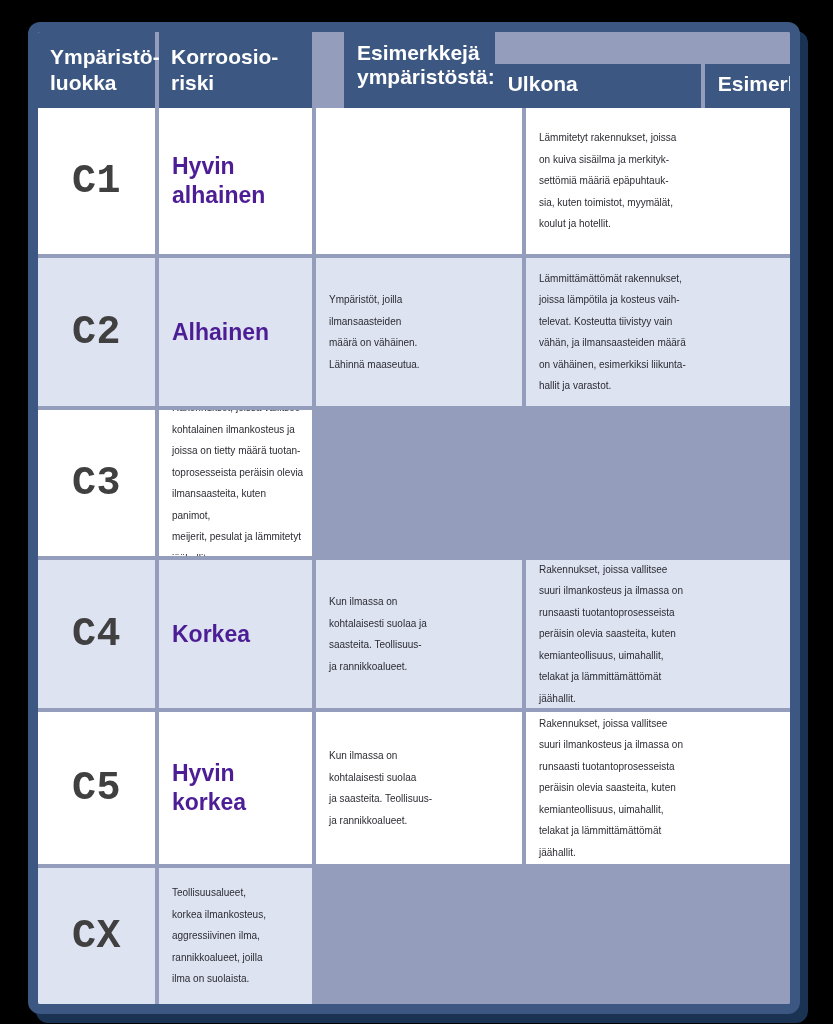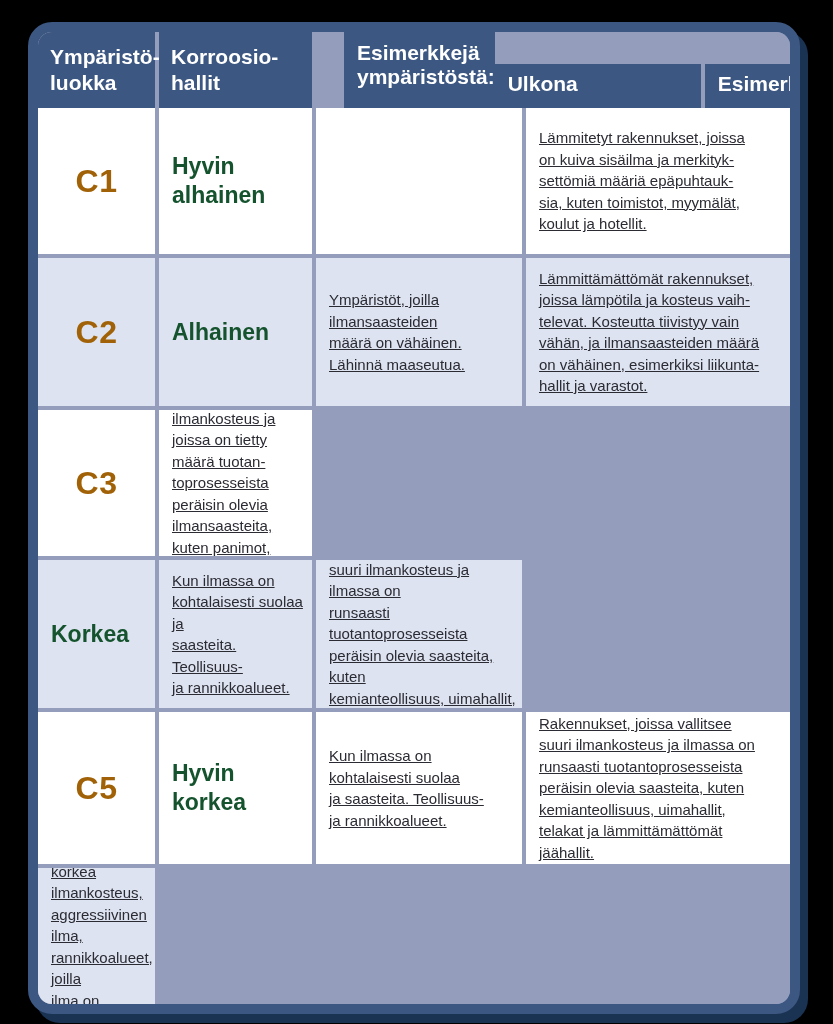--- a/index.html
+++ b/index.html
@@ -6,21 +6,21 @@
   .stage {
     position: relative;
     width: 833px; height: 1024px;
     overflow: hidden;
     font-family: "Liberation Sans", sans-serif;
   }
   .table {
     position: absolute; left: 28px; top: 22px;
     width: 752px;
     border: 10px solid #3c5781;
-    border-radius: 24px;
+    border-radius: 12px;
     background: #959dbd;
     box-shadow: 8px 9px 0 0 #1a3353;
     overflow: hidden;
     display: flex; flex-direction: column;
   }
   
   .header {
     display: grid;
     grid-template-columns: 117px 153px 1fr;
     column-gap: 4px;
@@ -70,45 +70,45 @@
   .row:nth-child(4) { height: 148px; }
   .row:nth-child(5) { height: 152px; }
   .row:nth-child(6) { height: 136px; }
   .cell {
     display: flex; align-items: center;
     color: #2b2b33;
     overflow: hidden;
   }
   .cell.cls {
     justify-content: center;
-    font-weight: bold; font-size: 32px; color: #a16207;
+    font-weight: bold; font-size: 40px; color: #404040;
     letter-spacing: 0.5px;
+    font-family: Liberation Mono, monospace;
   }
   .cell.risk {
     font-weight: bold; font-size: 23px; line-height: 29px;
-    padding-left: 13px; white-space: pre-line; color: #14532d;
+    padding-left: 13px; white-space: pre-line; color: #4c1d95;
   }
   .cell.desc {
-    font-size: 15px; line-height: 21.5px;
+    font-size: 10px; line-height: 21.5px;
     padding: 8px 6px 8px 13px;
     white-space: pre-line;
-    text-decoration: underline;
   }
 </style>
 </head>
 <body>
 
 <div class="stage">
   <div class="table">
 
     <div class="header">
       <div class="hcell">Ympäristö-
 luokka</div>
       <div class="hcell">Korroosio-
-hallit</div>
+riski</div>
       <div class="hgroup">
         <div class="htitle">Esimerkkejä ympäristöstä:</div>
         <div class="hsub">
           <div class="hcell">Ulkona</div>
           <div class="hcell">Esimerkkejä</div>
         </div>
       </div>
     </div>
 
     <div class="body">
@@ -145,20 +145,21 @@
         <div class="cell desc">Rakennukset, joissa vallitsee
 kohtalainen ilmankosteus ja
 joissa on tietty määrä tuotan-
 toprosesseista peräisin olevia
 ilmansaasteita, kuten panimot,
 meijerit, pesulat ja lämmitetyt
 jäähallit.</div>
       </div>
 
       <div class="row">
+        <div class="cell cls">C4</div>
         <div class="cell risk">Korkea</div>
         <div class="cell desc">Kun ilmassa on
 kohtalaisesti suolaa ja
 saasteita. Teollisuus-
 ja rannikkoalueet.</div>
         <div class="cell desc">Rakennukset, joissa vallitsee
 suuri ilmankosteus ja ilmassa on
 runsaasti tuotantoprosesseista
 peräisin olevia saasteita, kuten
 kemianteollisuus, uimahallit,
@@ -177,20 +178,21 @@
         <div class="cell desc">Rakennukset, joissa vallitsee
 suuri ilmankosteus ja ilmassa on
 runsaasti tuotantoprosesseista
 peräisin olevia saasteita, kuten
 kemianteollisuus, uimahallit,
 telakat ja lämmittämättömät
 jäähallit.</div>
       </div>
 
       <div class="row">
+        <div class="cell cls">CX</div>
         <div class="cell desc">Teollisuusalueet,
 korkea ilmankosteus,
 aggressiivinen ilma,
 rannikkoalueet, joilla
 ilma on suolaista.</div>
       </div>
 
     </div>
   </div>
 </div>

